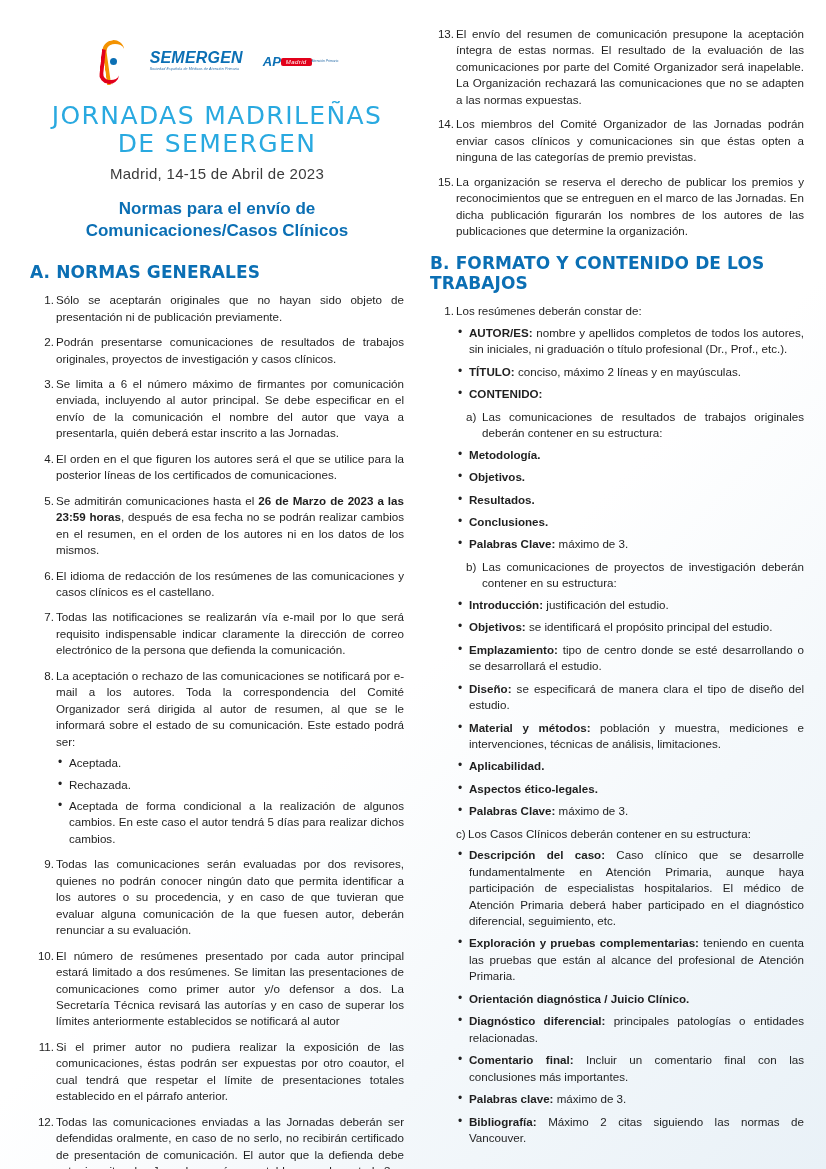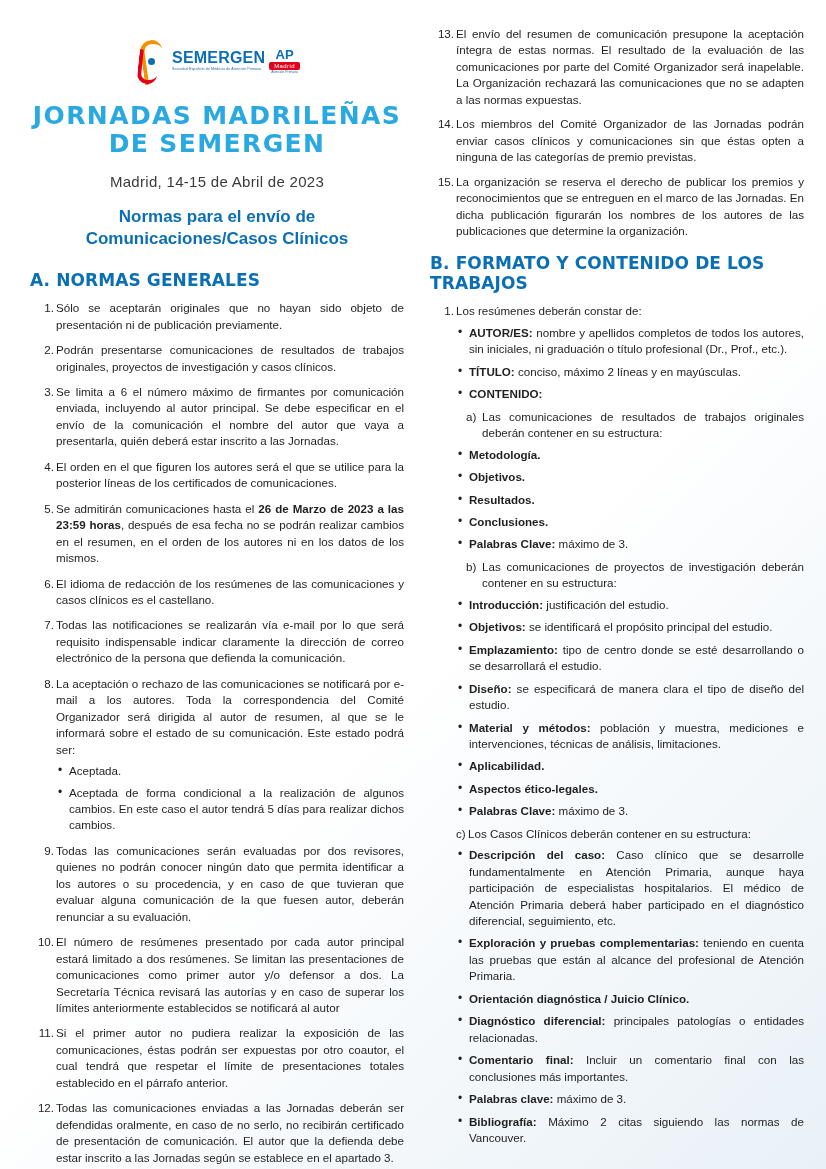--- a/index.html
+++ b/index.html
@@ -33,22 +33,23 @@
     flex: 0 0 374px;
   }
   
   .logo-block {
     text-align: center;
     margin-top: 12px;
   }
   .logo-row {
     display: inline-flex;
     align-items: center;
-    gap: 4px;
+    gap: 20px;
     margin-bottom: 2px;
+    font-style: italic;
   }
   .logo-mark {
     width: 34px;
     height: 46px;
     position: relative;
   }
   .logo-mark .swoosh {
     position: absolute;
     left: 8px;
     top: 2px;
@@ -91,21 +92,20 @@
   }
   .logo-text .small {
     font-size: 3.6px;
     color: #2b6ea8;
     letter-spacing: .1px;
     display: block;
     line-height: 1.35;
   }
   .logo-ap {
     display: inline-flex;
-    flex-direction: column;
     align-items: center;
     margin-left: 0;
   }
   .logo-ap .ap {
     font-size: 13px;
     font-weight: bold;
     color: #0b6fb4;
     line-height: 1;
   }
   .logo-ap .madrid {
@@ -117,24 +117,24 @@
     margin-top: 1px;
     letter-spacing: .4px;
   }
   .logo-ap .apsub {
     font-size: 3.4px;
     color: #2b6ea8;
     line-height: 1.3;
     text-align: center;
   }
   h1.event-title {
-    margin: 14px 0 16px 0;
+    margin: 14px 0 8px 0;
     font-size: 25px;
     line-height: 1.1;
-    font-weight: bold;
+    font-weight: normal;
     color: #29a9e0;
     letter-spacing: 1.4px;
     text-align: center;
     font-family: "DejaVu Sans", sans-serif;
   }
   .event-date {
     margin-top: 8px;
     text-align: center;
     font-size: 15px;
     color: #3b3b3b;
@@ -279,20 +279,21 @@
         <li><span class="num">3.</span><span>Se limita a 6 el número máximo de firmantes por comunicación enviada, incluyendo al autor principal. Se debe especificar en el envío de la comunicación el nombre del autor que vaya a presentarla, quién deberá estar inscrito a las Jornadas.</span></li>
         <li><span class="num">4.</span><span>El orden en el que figuren los autores será el que se utilice para la posterior líneas de los certificados de comunicaciones.</span></li>
         <li><span class="num">5.</span><span>Se admitirán comunicaciones hasta el </span><span class="bold">26 de Marzo de 2023 a las 23:59 horas</span><span>, después de esa fecha no se podrán realizar cambios en el resumen, en el orden de los autores ni en los datos de los mismos.</span></li>
         <li><span class="num">6.</span><span>El idioma de redacción de los resúmenes de las comunicaciones y casos clínicos es el castellano.</span></li>
         <li><span class="num">7.</span><span>Todas las notificaciones se realizarán vía e-mail por lo que será requisito indispensable indicar claramente la dirección de correo electrónico de la persona que defienda la comunicación.</span></li>
         <li>
           <span class="num">8.</span>
           <span>La aceptación o rechazo de las comunicaciones se notificará por e-mail a los autores. Toda la correspondencia del Comité Organizador será dirigida al autor de resumen, al que se le informará sobre el estado de su comunicación. Este estado podrá ser:</span>
           <ul class="bullets">
             <li>Aceptada.</li>
+            <li>Rechazada.</li>
             <li>Aceptada de forma condicional a la realización de algunos cambios. En este caso el autor tendrá 5 días para realizar dichos cambios.</li>
           </ul>
         </li>
         <li><span class="num">9.</span><span>Todas las comunicaciones serán evaluadas por dos revisores, quienes no podrán conocer ningún dato que permita identificar a los autores o su procedencia, y en caso de que tuvieran que evaluar alguna comunicación de la que fuesen autor, deberán renunciar a su evaluación.</span></li>
         <li><span class="num">10.</span><span>El número de resúmenes presentado por cada autor principal estará limitado a dos resúmenes. Se limitan las presentaciones de comunicaciones como primer autor y/o defensor a dos. La Secretaría Técnica revisará las autorías y en caso de superar los límites anteriormente establecidos se notificará al autor</span></li>
         <li><span class="num">11.</span><span>Si el primer autor no pudiera realizar la exposición de las comunicaciones, éstas podrán ser expuestas por otro coautor, el cual tendrá que respetar el límite de presentaciones totales establecido en el párrafo anterior.</span></li>
         <li><span class="num">12.</span><span>Todas las comunicaciones enviadas a las Jornadas deberán ser defendidas oralmente, en caso de no serlo, no recibirán certificado de presentación de comunicación. El autor que la defienda debe estar inscrito a las Jornadas según se establece en el apartado 3.</span></li>
       </ol>
     </div>
 

